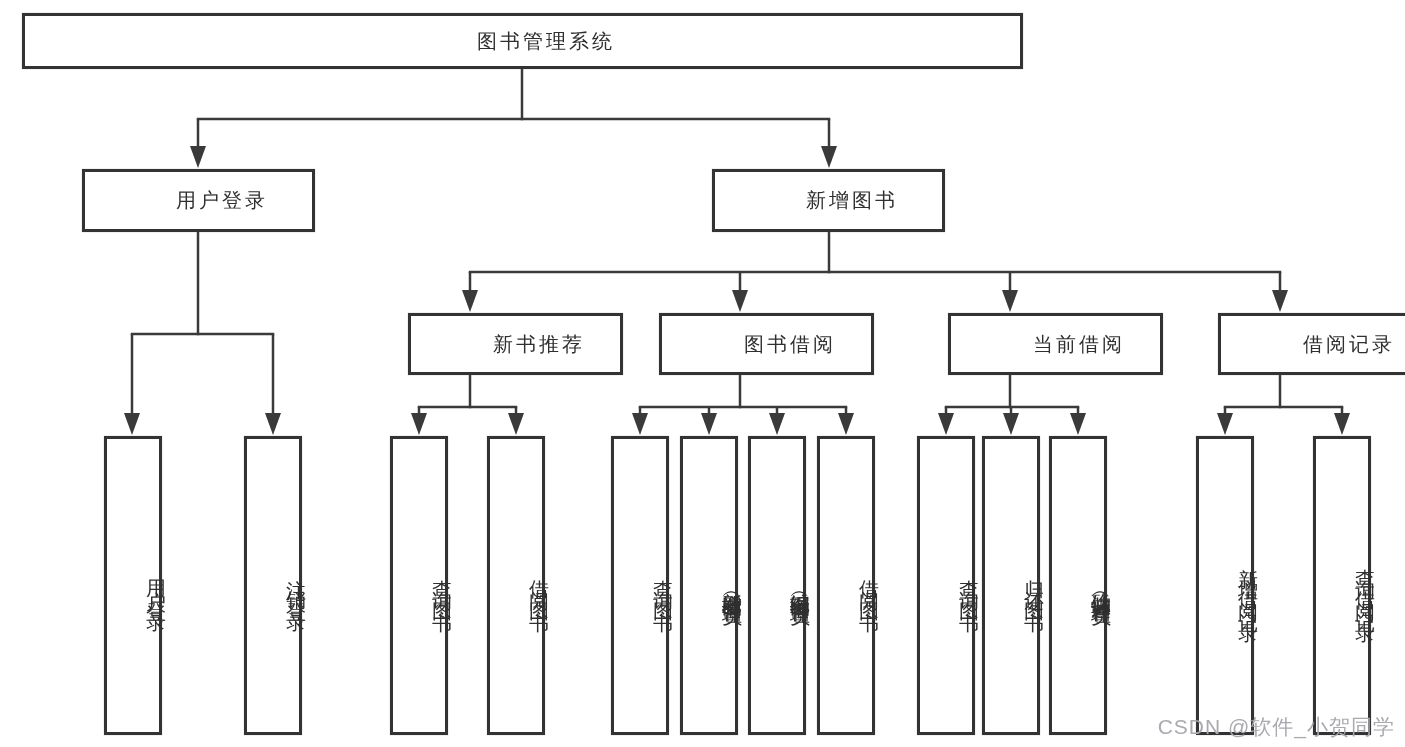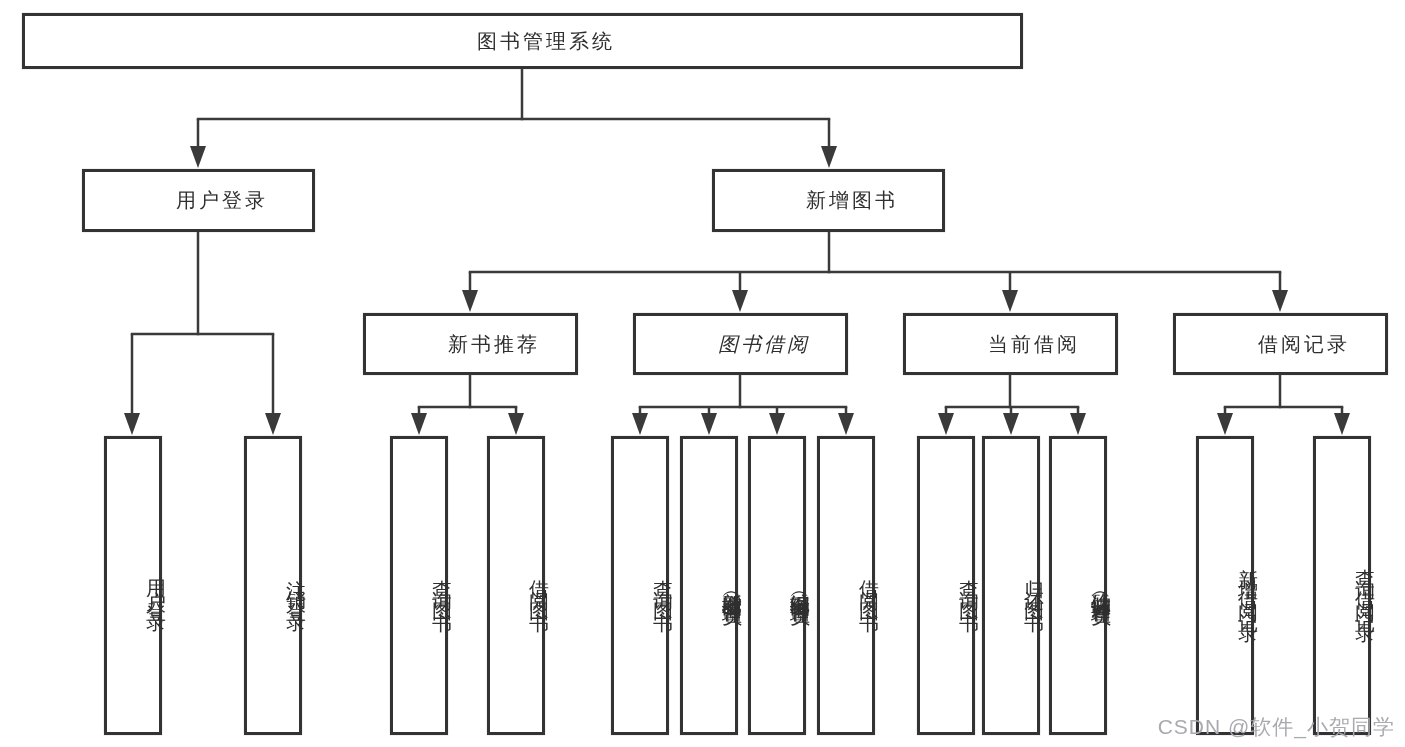--- a/index.html
+++ b/index.html
@@ -21,22 +21,22 @@
     background:var(--box-fill);
     border:3px solid var(--box-border);
     display:flex; align-items:center; justify-content:center;
     box-shadow:0 0 1px rgba(110,110,110,.55);
     padding-left:47px;
   }
   .h-label{font-size:20px; letter-spacing:3px; white-space:nowrap;}
   .box.root  {left:22px;  top:13px;  width:1001px; height:56px;}
   .box.lv2a  {left:82px;  top:169px; width:233px;  height:63px;}
   .box.lv2b  {left:712px; top:169px; width:233px;  height:63px;}
-  .box.lv3   {top:313px;  width:215px; height:62px;}
-  .box.l3a{left:363px;} .box.l3b{left:633px;font-style:italic;} .box.l3c{left:903px;text-align:center;} .box.l3d{left:1173px;}
+  .box.lv3   {top:313px;  width:215px; height:62px;margin-left:45px;}
+  .box.l3a{left:363px;} .box.l3b{left:614px;} .box.l3c{left:903px;text-align:center;} .box.l3d{left:1173px;}
   .box.leaf  {top:436px;  width:58px; height:299px;}
   .v-label{
     writing-mode:vertical-rl; text-orientation:mixed;
     font-size:20px; letter-spacing:11px; line-height:1;
     white-space:nowrap;
   }
   .leaf.dense .v-label{letter-spacing:2px;}
   .lf1{left:104px;} .lf2{left:244px;}
   .lf3{left:390px;} .lf4{left:487px;}
   .lf5{left:611px;} .lf6{left:680px;} .lf7{left:748px;} .lf8{left:817px;}

